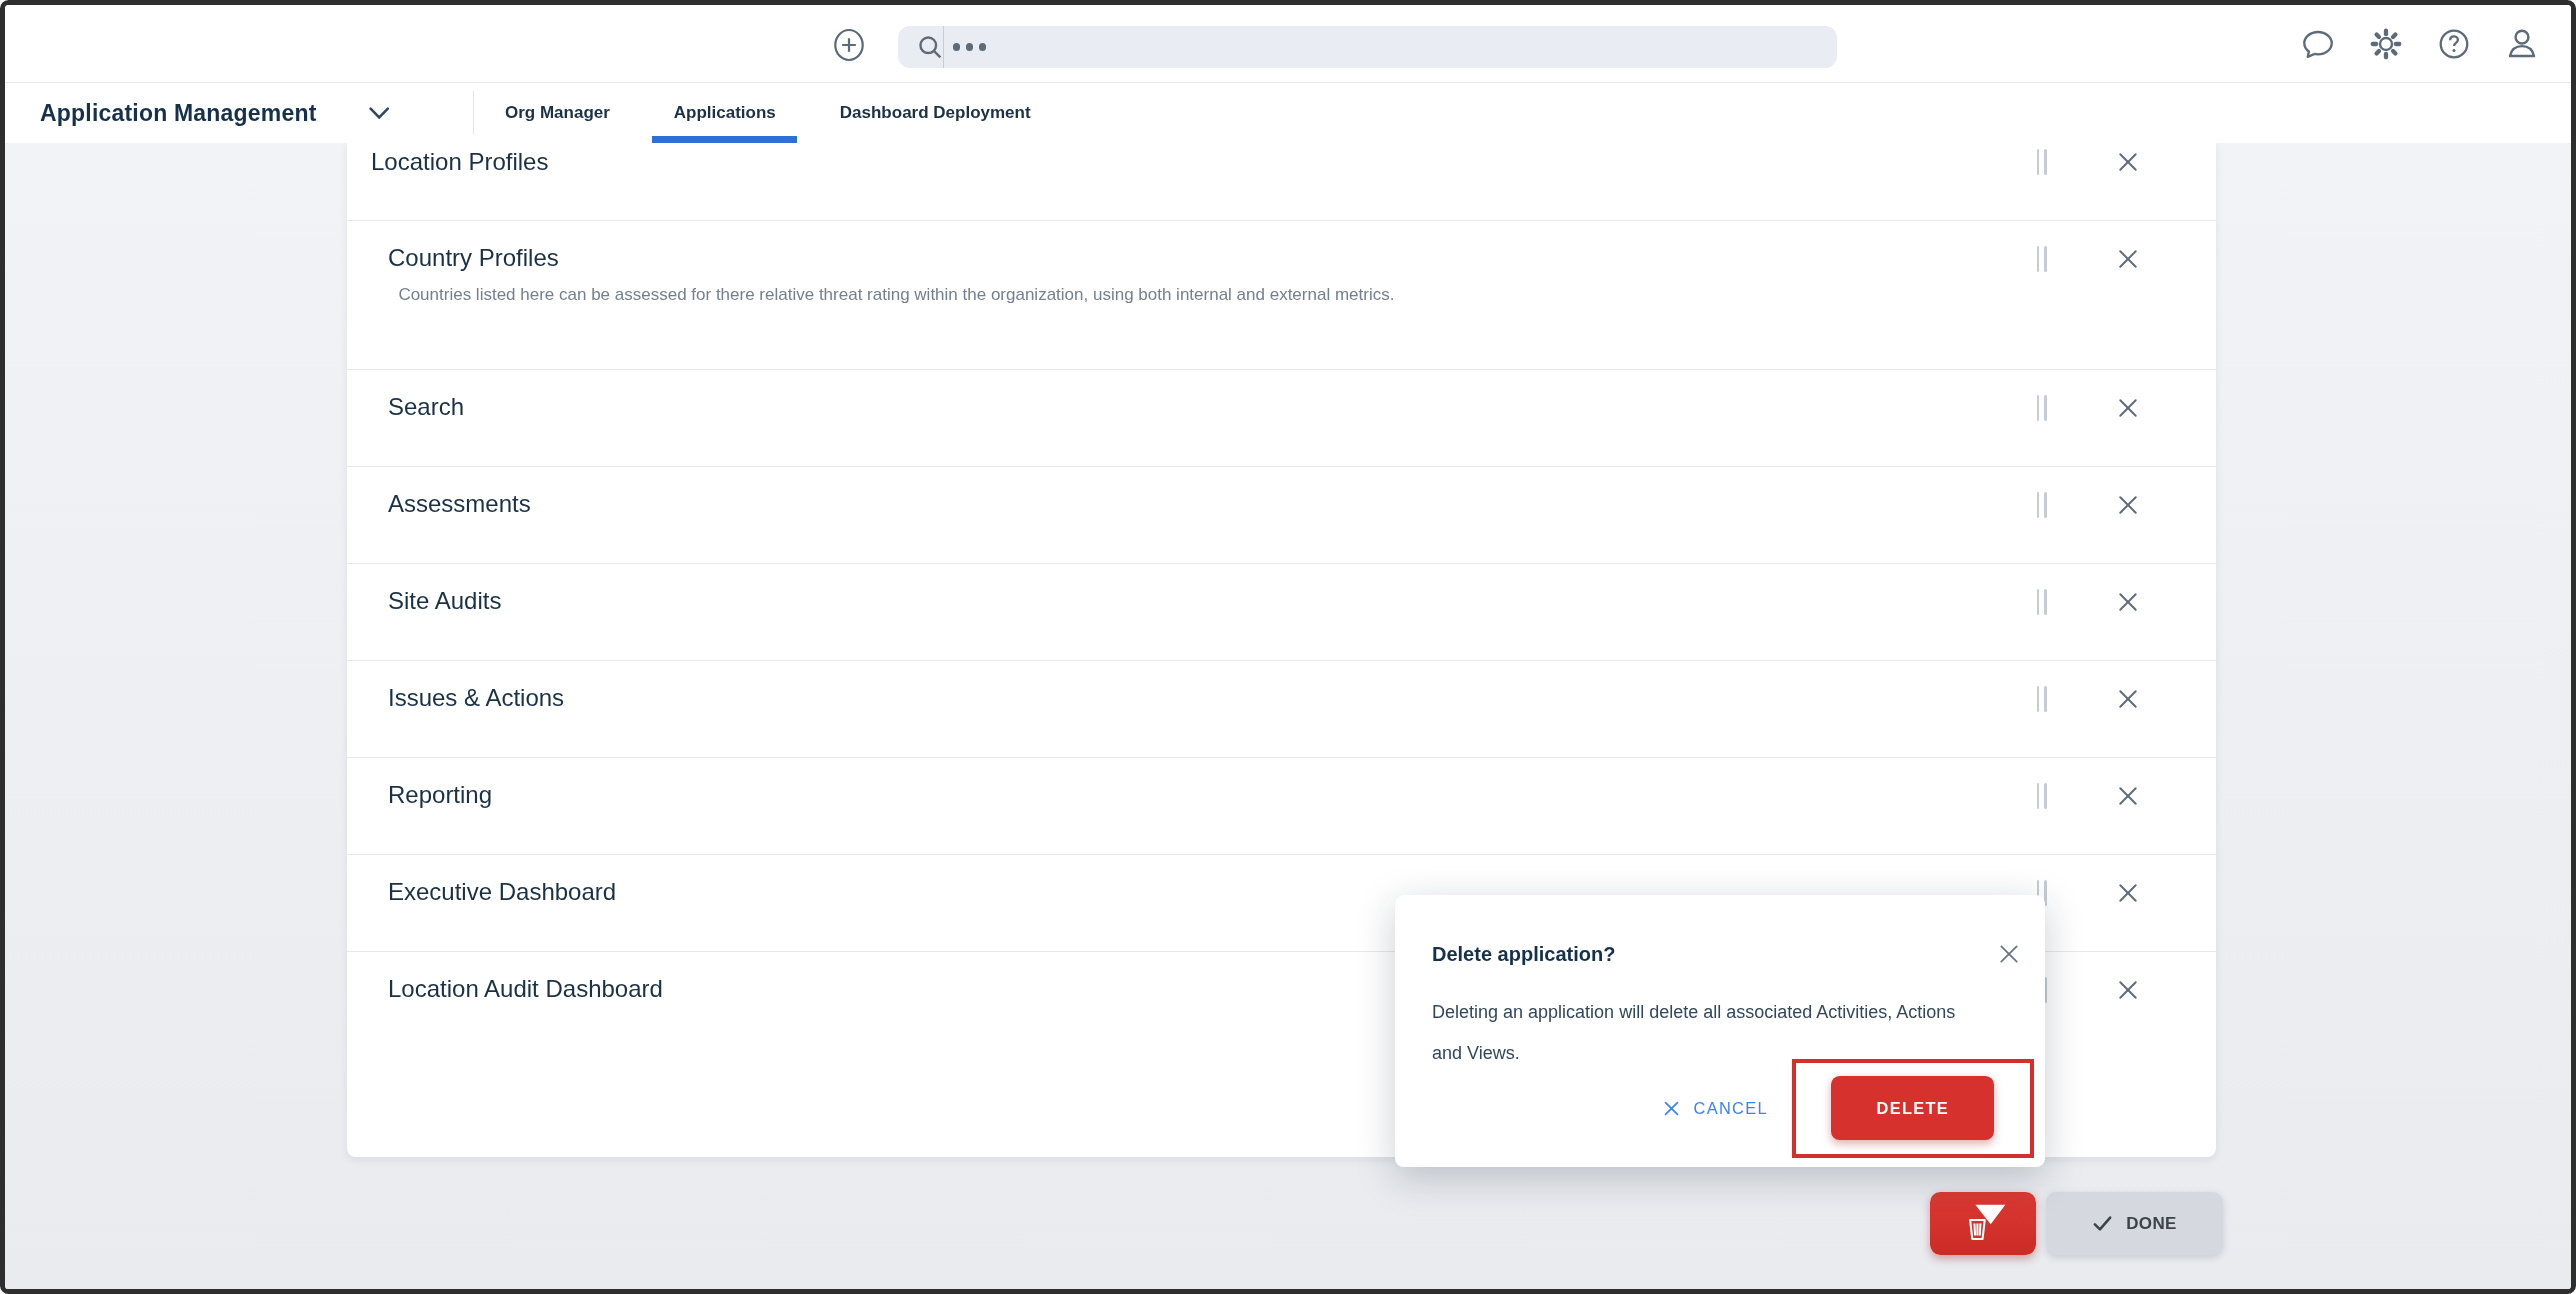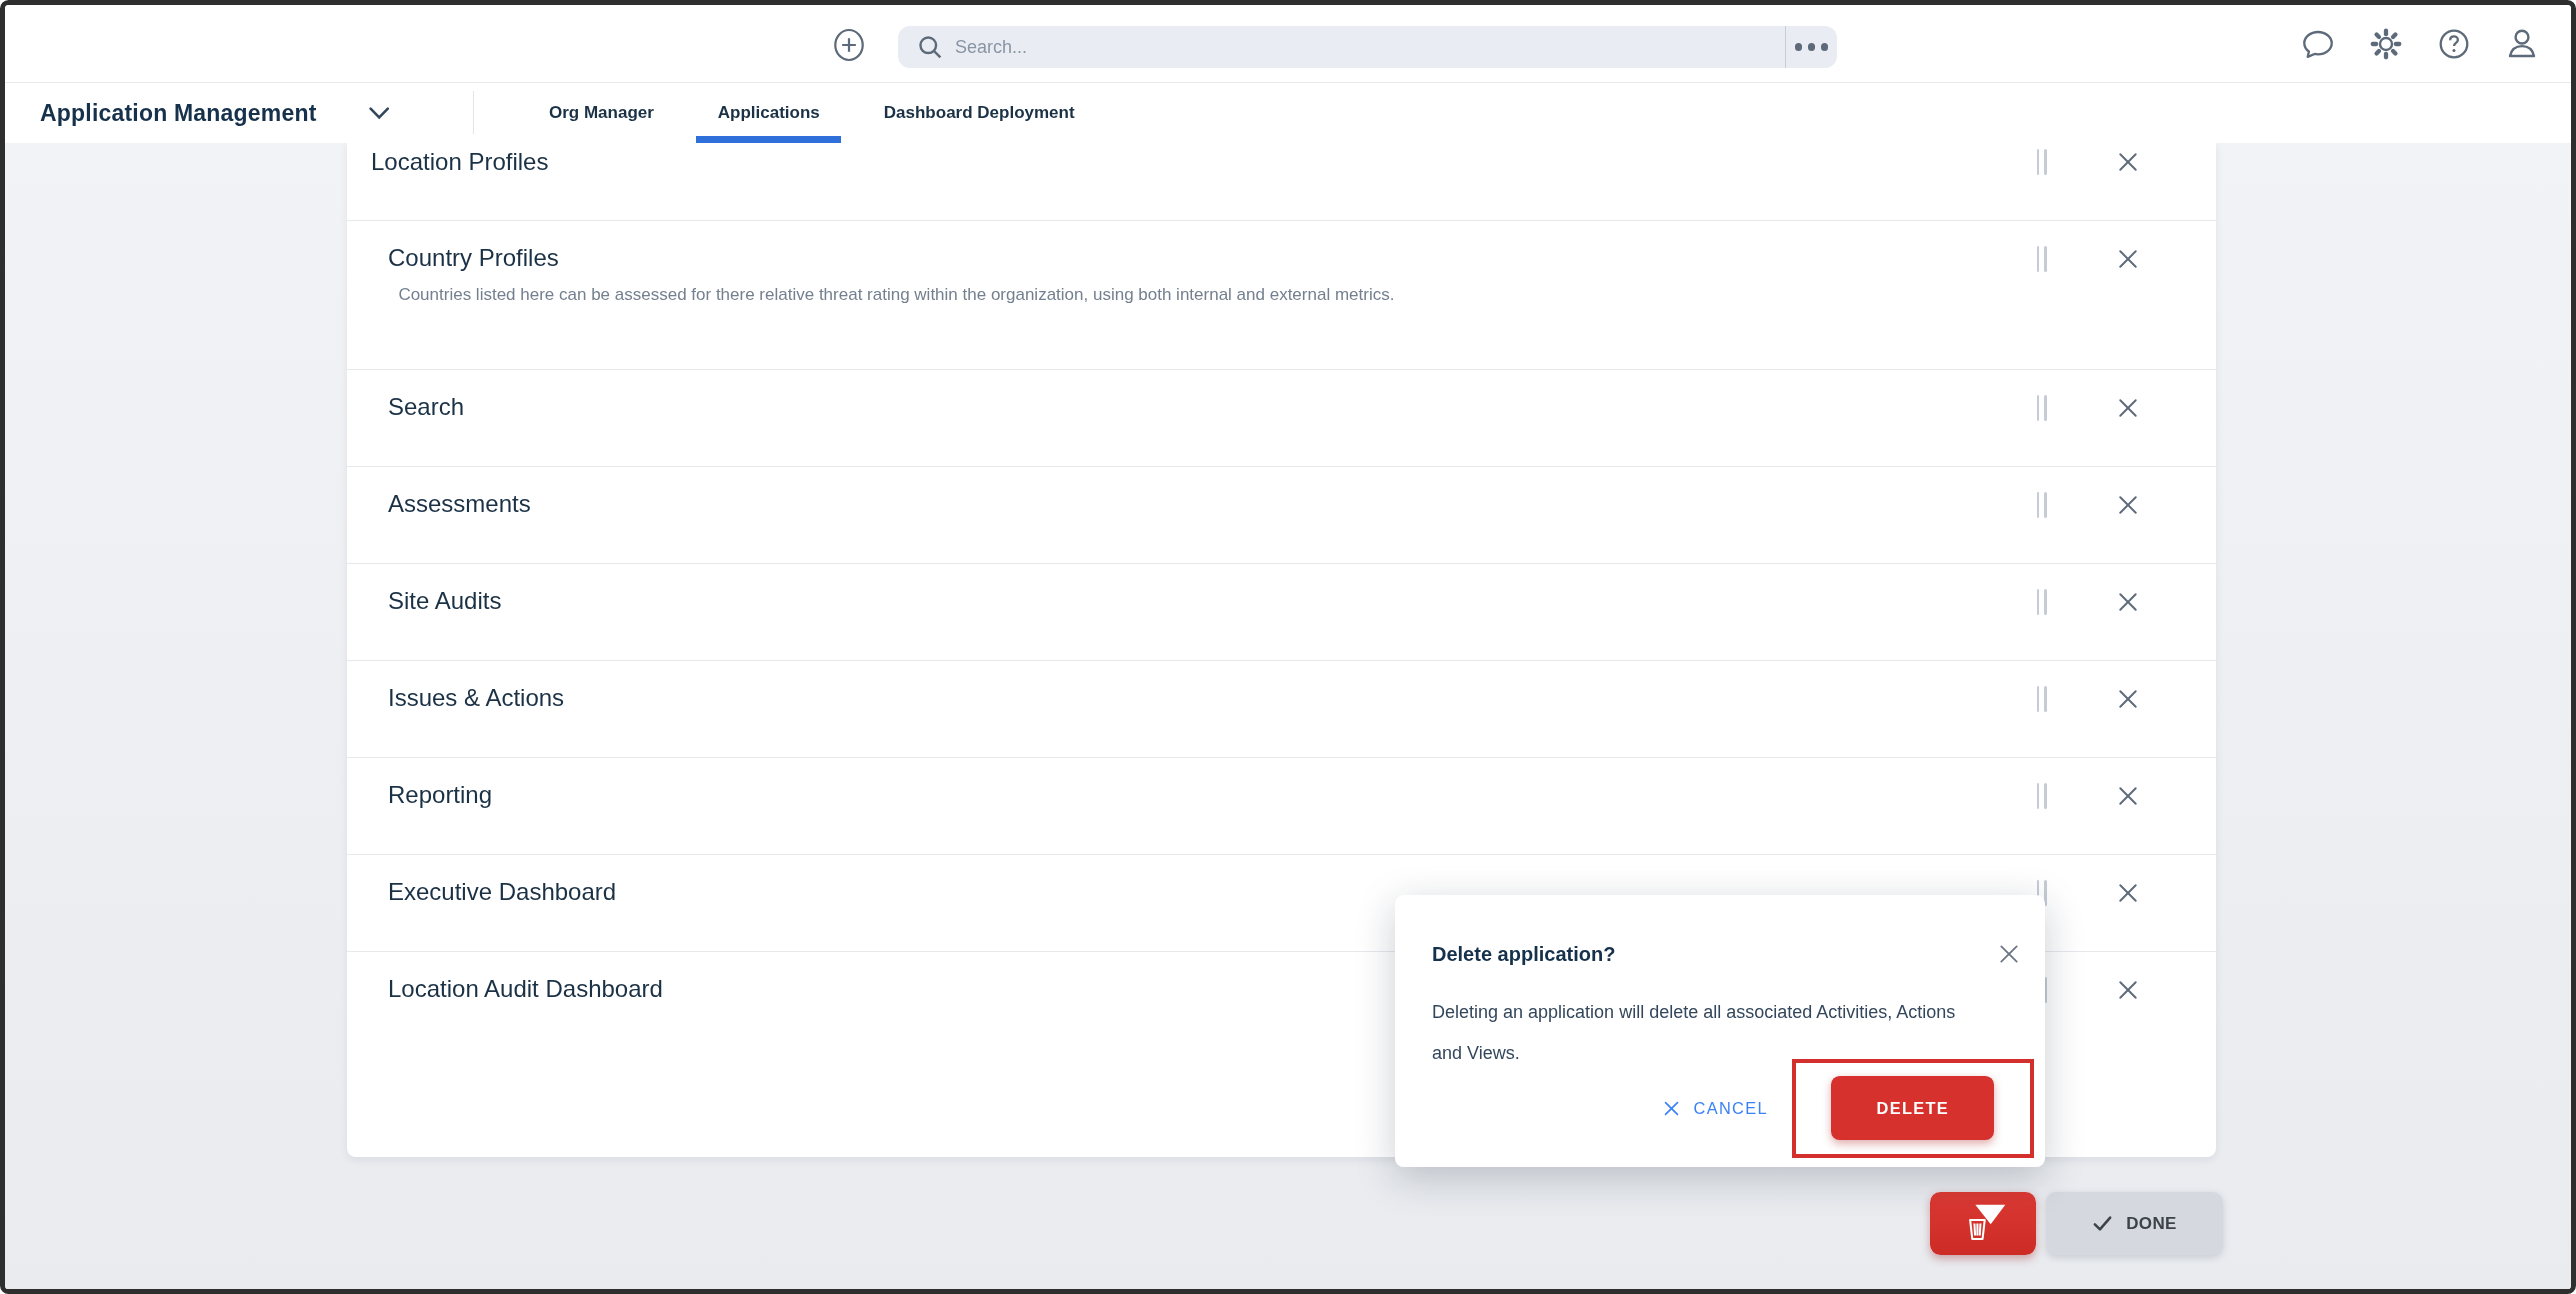--- a/index.html
+++ b/index.html
@@ -33,21 +33,21 @@
   .dots { display:flex; gap:5.2px; }
   .dots i { width:7.8px; height:7.8px; border-radius:50%; background:#5d6a79; }
   .topbar-icons { position:absolute; right:31px; top:21px; display:flex; gap:32px; align-items:center; }
   .topbar-icons .tb-icon { width:36px; height:36px; cursor:pointer; }
 
   
   .pageheader { position:absolute; top:78px; left:0; right:0; height:60px; background:#fff; z-index:2; }
   .app-switcher { position:absolute; left:35px; top:0; height:60px; display:flex; align-items:center; gap:51px; cursor:pointer; }
   .app-switcher .label { font-size:23px; font-weight:bold; color:#15314b; letter-spacing:0.2px; }
   .vdivider { position:absolute; left:468px; top:7.8px; height:43px; width:0.9px; background:#e2e5e9; }
-  .tabs { position:absolute; left:512px; top:0; height:60px; display:flex; }
+  .tabs { position:absolute; left:468px; top:0; height:60px; display:flex; }
   .tab { position:relative; padding:0 21.6px; margin:0 10.4px; display:flex; align-items:center; font-size:17px; font-weight:bold; color:#1b3145; cursor:pointer; }
   .tab.active::after { content:""; position:absolute; left:0; right:0; bottom:0; height:7px; background:#2e6fd9; }
 
   
   .content { position:absolute; top:138px; left:0; right:0; bottom:0; background:linear-gradient(#f2f3f6, #e9ebef); }
   .card {
     position:absolute; left:342px; top:0; width:1869px; height:1014px;
     background:#fff; border-radius:0 0 8.6px 8.6px;
     box-shadow:0 2.6px 8.6px rgba(30,40,60,.08);
   }
@@ -116,21 +116,20 @@
       </svg>
     </div>
 
     <div class="search">
       <span class="search-icon icon">
         <svg width="26" height="26" viewBox="0 0 30 30" fill="none" stroke="currentColor" stroke-width="2.8">
           <circle cx="13" cy="13" r="9"></circle>
             <line x1="20" y1="20" x2="27" y2="27"></line>
         </svg>
       </span>
-      <span class="search-placeholder">Search...</span>
       <span class="search-more">
         <span class="dots">
             <i></i>
             <i></i>
             <i></i>
           </span>
       </span>
     </div>
 
     <div class="topbar-icons">

